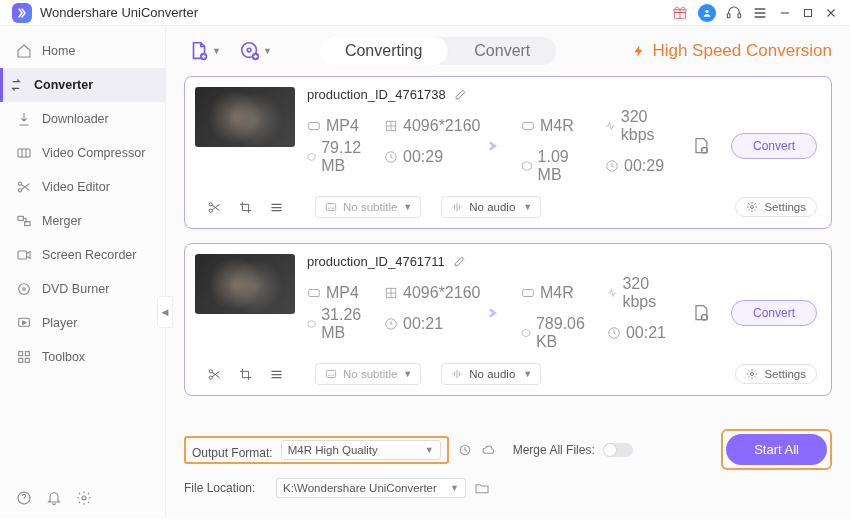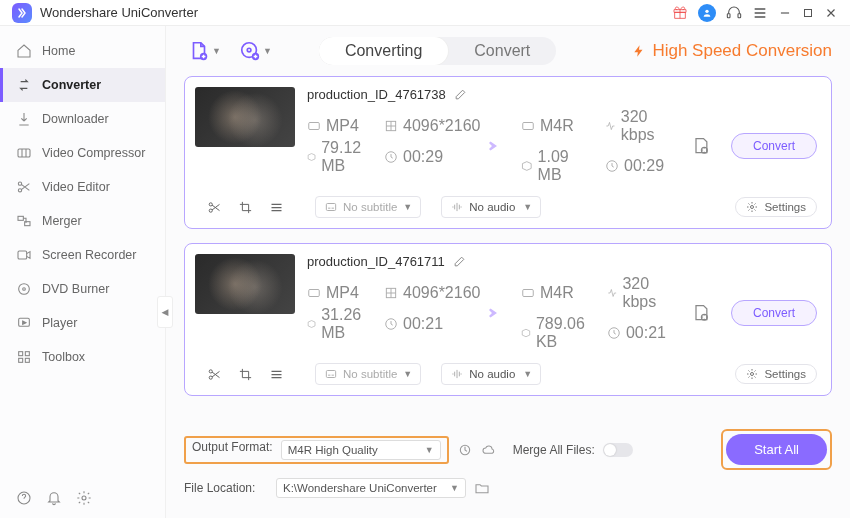--- a/index.html
+++ b/index.html
@@ -11,21 +11,21 @@
 .app-title { margin-left: 8px; font-size: 13px; color: #333; font-weight: 500; }
 .titlebar-spacer { flex: 1; }
 .titlebar-icons { display: flex; align-items: center; gap: 10px; }
 .titlebar-icons > * { cursor: pointer; color: #555; display:flex; align-items:center; }
 .gift { color:#e44; }
 .bluecircle { width:18px;height:18px;border-radius:50%;background:#2e8df7;display:flex;align-items:center;justify-content:center;color:#fff;font-size:10px; }
 
 .shell { display: flex; height: calc(100% - 36px); }
 .sidebar { width: 170px; background: #fcfcfd; border-right: 1px solid #f0f0f0; display:flex; flex-direction:column; padding-top:8px; position:relative; }
 .nav-item { display:flex; align-items:center; gap:10px; padding: 9px 16px; color:#666; cursor:pointer; font-size:12.5px; }
-.nav-item.active { background:#efeef4; color:#222; font-weight:600; border-left:3px solid #7c5cff; padding-left:13px; }
+.nav-item.active { background:#efeef4; color:#222; font-weight:600; border-left:3px solid #7c5cff; padding-left:5px; }
 .nav-icon { width:16px; height:16px; display:flex; align-items:center; justify-content:center; color:#888; }
 .nav-item.active .nav-icon { color:#555; }
 .sidebar-bottom { margin-top:auto; display:flex; gap:14px; padding:12px 16px; color:#888; }
 .collapse-handle { position:absolute; right:-8px; top:270px; width:16px; height:32px; background:#fff; border:1px solid #eee; border-radius:3px; display:flex; align-items:center; justify-content:center; color:#888; cursor:pointer; font-size:9px; }
 
 .main { flex:1; background:#fbfbfc; display:flex; flex-direction:column; }
 .toolbar { display:flex; align-items:center; padding:10px 18px 6px 18px; gap:10px; }
 .add-btn { color:#7c5cff; display:flex; align-items:center; gap:2px; cursor:pointer; padding:4px; }
 .tabs-seg { display:flex; background:#f1f1f4; border-radius:14px; overflow:hidden; margin-left:auto; margin-right:auto; }
 .tab { padding:5px 26px; font-size:16px; color:#777; cursor:pointer; }
@@ -48,21 +48,21 @@
 
 .row2 { display:flex; align-items:center; gap:20px; margin-top:12px; }
 .editicons { display:flex; gap:16px; width:100px; justify-content:center; color:#666; }
 .editicons > span { cursor:pointer; }
 .dd { display:flex; align-items:center; gap:6px; border:1px solid #e4e4ea; border-radius:4px; padding:3px 8px; font-size:11.5px; color:#aaa; background:#fff; cursor:pointer; min-width:100px; justify-content:space-between; }
 .dd.audio { min-width:100px; color:#555; }
 .settings-pill { margin-left:auto; display:flex; align-items:center; gap:6px; border:1px solid #e4e4ea; border-radius:12px; padding:3px 10px; font-size:11.5px; color:#666; cursor:pointer; }
 
 .footer { margin-top:auto; padding:8px 18px 12px 18px; }
 .footer-row { display:flex; align-items:center; gap:8px; font-size:12px; color:#555; margin-bottom:8px; }
-.of-box { border:2px solid #f0a04a; border-radius:3px; padding:2px 6px; display:flex; align-items:flex-start; gap:8px; }
+.of-box { border:2px solid #f0a04a; border-radius:3px; padding:2px 6px; display:flex; align-items:flex-end; gap:8px; }
 .sel { border:1px solid #ddd; border-radius:3px; padding:3px 6px; font-size:11.5px; background:#fff; display:flex; align-items:center; gap:6px; min-width:160px; justify-content:space-between; cursor:pointer; }
 .merge { display:flex; align-items:center; gap:8px; margin-left:8px; }
 .toggle { width:30px; height:14px; background:#e6e6ea; border-radius:8px; position:relative; cursor:pointer; }
 .toggle::after { content:""; position:absolute; left:1px; top:1px; width:12px; height:12px; background:#fff; border-radius:50%; box-shadow:0 0 2px rgba(0,0,0,.2); }
 .start-wrap { margin-left:auto; border:2px solid #f0a04a; border-radius:6px; padding:3px; }
 .start-btn { background:#8a6bff; color:#fff; border:none; border-radius:16px; padding:8px 28px; font-size:13px; cursor:pointer; }
 .smicon { width:14px; height:14px; color:#aaa; }
 .caret { font-size:9px; color:#888; }
 svg { display:block; }
 </style>

